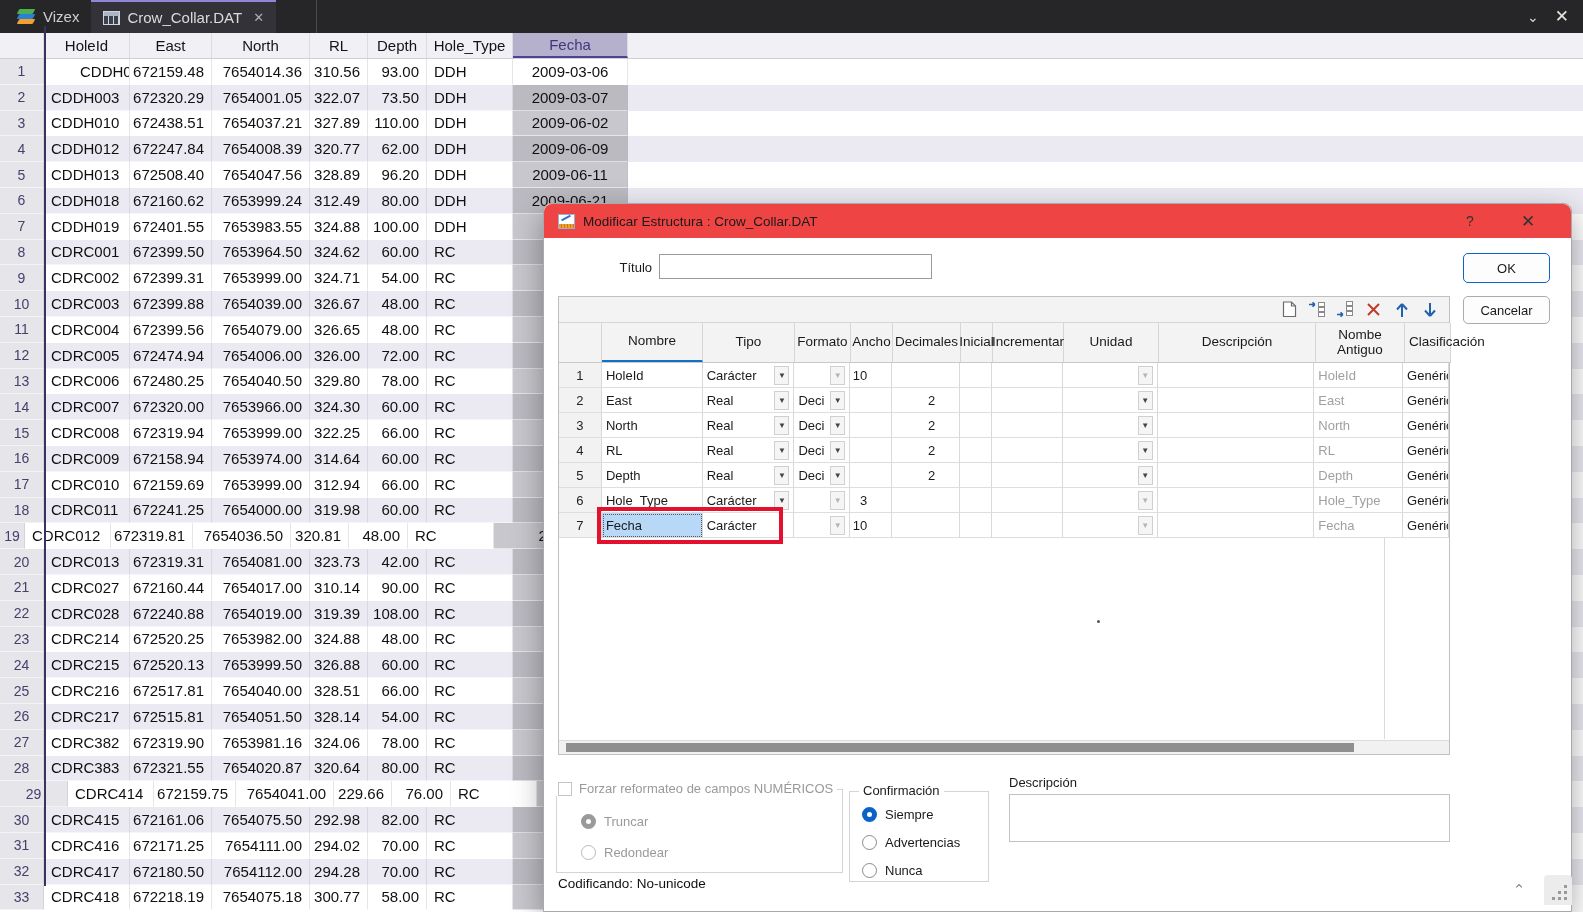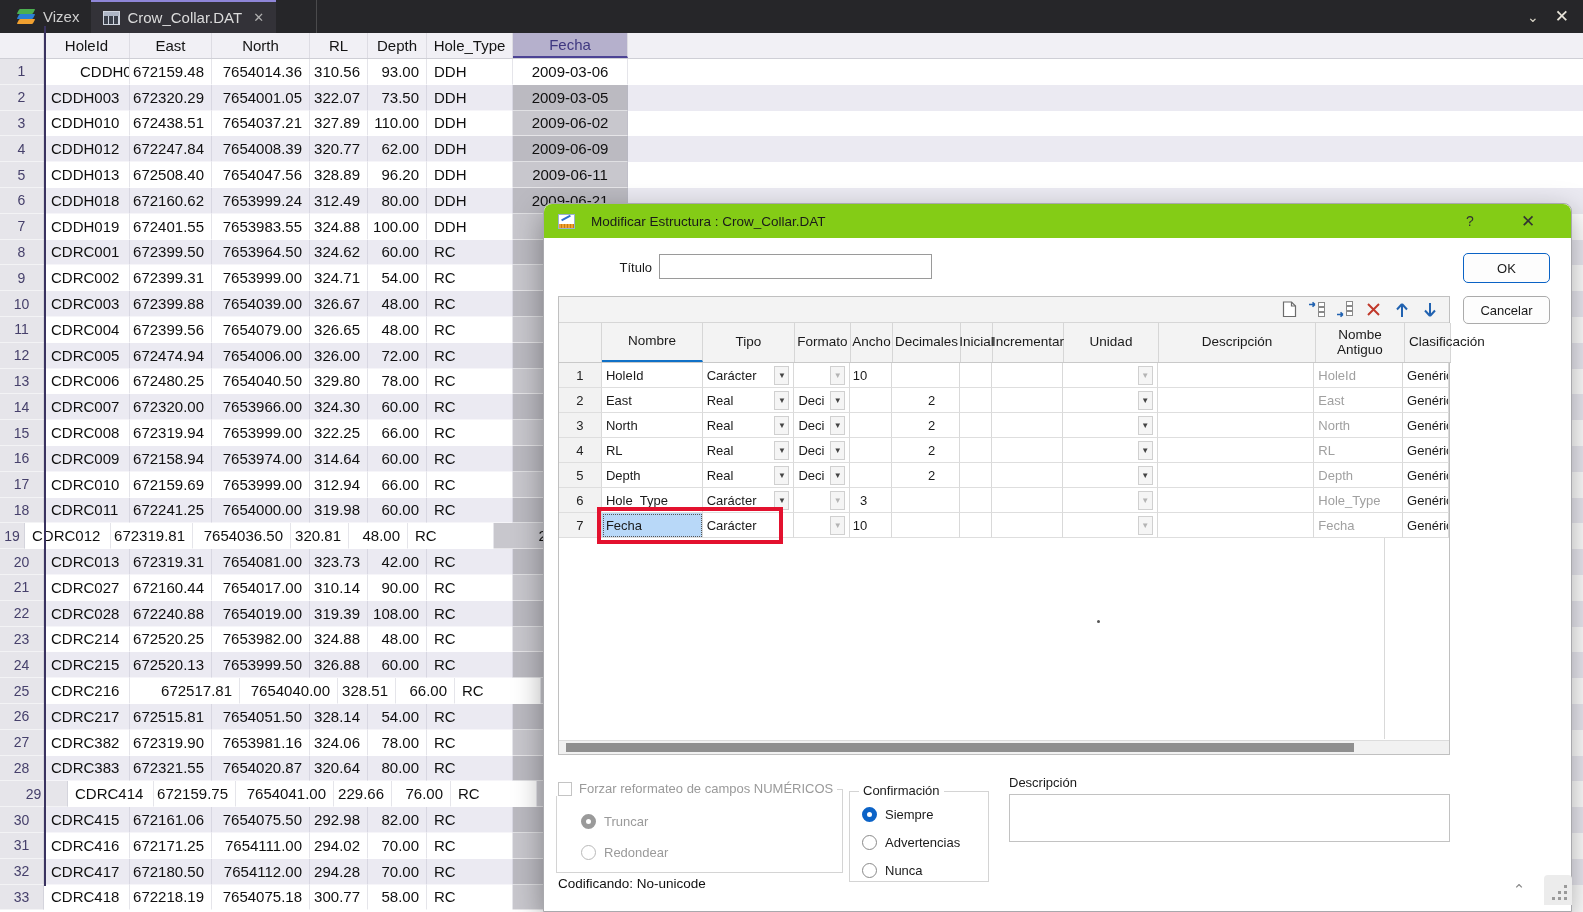--- a/index.html
+++ b/index.html
@@ -41,21 +41,21 @@
   .ac { justify-content:center; }
   .grow .fecha-c { justify-content:center; }
   .grow.even .fecha-c { background:#c8c7cd; }
   .grow.odd  .fecha-c { background:#bbbac1; }
   .grow.active-cell-row .fecha-c { background:#ffffff; }
   .col-marker { position:absolute; left:44px; top:26px; width:2px; height:860px; background:#3a3360; }
 
   
   #dialog { position:absolute; left:543px; top:203px; width:1029px; height:709px; background:#fff;
             border:1px solid #a9a9ad; border-radius:8px 8px 0 0; box-shadow:0 10px 30px rgba(0,0,0,.35); z-index:10; font-size:13px; color:#1a1a1a; }
-  .dlg-titlebar { position:absolute; left:0; top:0; right:0; height:34px; background:#84cc16; border-radius:8px 8px 0 0; display:flex; align-items:center; padding:0 14px; gap:16px; }
+  .dlg-titlebar { position:absolute; left:0; top:0; right:0; height:34px; background:#ef4444; border-radius:8px 8px 0 0; display:flex; align-items:center; padding:0 14px; gap:8px; }
   .dlg-title { font-size:13.5px; }
   .dlg-tb-btn { position:absolute; top:7px; width:22px; height:20px; display:flex; align-items:center; justify-content:center; font-size:14px; color:#333; }
   .dlg-help { right:90px; }
   .dlg-close { right:32px; font-size:17px; }
   .dlg-icon { width:17px; height:15px; position:relative; background:#fff; border:1px solid #9ab0d0; }
   .dlg-icon .pen { position:absolute; left:2px; top:2px; width:10px; height:2px; background:#2f6fd0; transform:rotate(-28deg); }
   .dlg-icon .ruler { position:absolute; left:0; bottom:0; width:15px; height:4px; background:repeating-linear-gradient(90deg,#f0a030 0 2px,#c77b12 2px 3px); }
 
   .titulo-label { position:absolute; left:50px; top:56px; width:58px; text-align:right; }
   .titulo-input { position:absolute; left:115px; top:50px; width:273px; height:25px; background:#fff; border:1px solid #9a9a9a; }
@@ -156,21 +156,21 @@
         <div class="gcell ac fecha-c" style="width: 115px;">2009-03-06</div>
       </div>
       <div class="grow odd">
         <div class="gcell rownum ac" style="width: 44px;">2</div>
         <div class="gcell al" style="width: 86px;">CDDH003</div>
         <div class="gcell ar" style="width: 82px;">672320.29</div>
         <div class="gcell ar" style="width: 98px;">7654001.05</div>
         <div class="gcell ar" style="width: 58px;">322.07</div>
         <div class="gcell ar" style="width: 59px;">73.50</div>
         <div class="gcell al" style="width: 86px;">DDH</div>
-        <div class="gcell ac fecha-c" style="width: 115px;">2009-03-05</div>
+        <div class="gcell ac fecha-c" style="width: 115px;">2009-03-07</div>
       </div>
       <div class="grow even">
         <div class="gcell rownum ac" style="width: 44px;">3</div>
         <div class="gcell al" style="width: 86px;">CDDH010</div>
         <div class="gcell ar" style="width: 82px;">672438.51</div>
         <div class="gcell ar" style="width: 98px;">7654037.21</div>
         <div class="gcell ar" style="width: 58px;">327.89</div>
         <div class="gcell ar" style="width: 59px;">110.00</div>
         <div class="gcell al" style="width: 86px;">DDH</div>
         <div class="gcell ac fecha-c" style="width: 115px;">2009-06-02</div>
@@ -381,21 +381,21 @@
         <div class="gcell ar" style="width: 82px;">672520.13</div>
         <div class="gcell ar" style="width: 98px;">7653999.50</div>
         <div class="gcell ar" style="width: 58px;">326.88</div>
         <div class="gcell ar" style="width: 59px;">60.00</div>
         <div class="gcell al" style="width: 86px;">RC</div>
         <div class="gcell ac fecha-c" style="width: 115px;">200</div>
       </div>
       <div class="grow even">
         <div class="gcell rownum ac" style="width: 44px;">25</div>
         <div class="gcell al" style="width: 86px;">CDRC216</div>
-        <div class="gcell ar" style="width: 82px; margin-left: 28px;">672517.81</div>
+        <div class="gcell ar" style="width: 82px;">672517.81</div>
         <div class="gcell ar" style="width: 98px;">7654040.00</div>
         <div class="gcell ar" style="width: 58px;">328.51</div>
         <div class="gcell ar" style="width: 59px;">66.00</div>
         <div class="gcell al" style="width: 86px;">RC</div>
         <div class="gcell ac fecha-c" style="width: 115px;">200</div>
       </div>
       <div class="grow odd">
         <div class="gcell rownum ac" style="width: 44px;">26</div>
         <div class="gcell al" style="width: 86px;">CDRC217</div>
         <div class="gcell ar" style="width: 82px;">672515.81</div>

